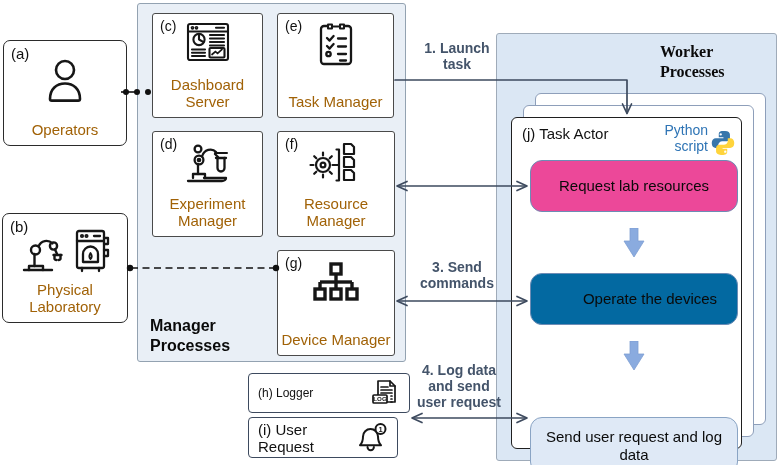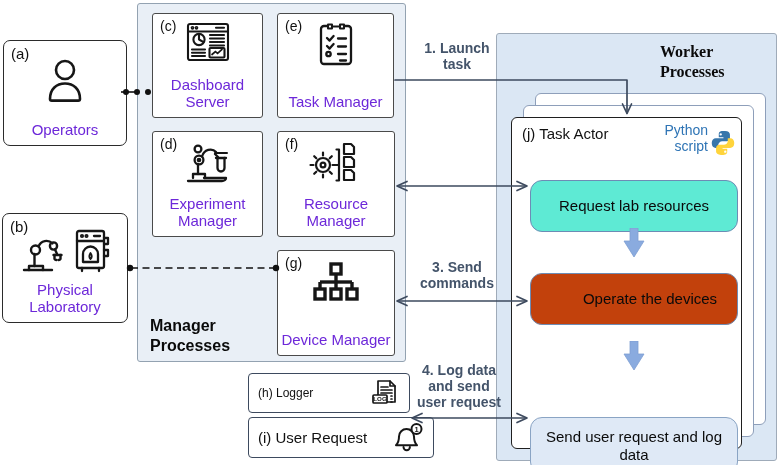--- a/index.html
+++ b/index.html
@@ -3,39 +3,39 @@
 <meta charset="utf-8">
 <style>
   html,body{margin:0;padding:0;background:#fff;}
   .canvas{position:relative;width:780px;height:465px;background:#fff;overflow:hidden;
           font-family:"Liberation Sans",sans-serif;color:#111;}
   .node{position:absolute;background:#fff;box-sizing:border-box;}
   .white-big{border:1.6px solid #2b2b2b;border-radius:7px;}
   .white-sq{border:1.5px solid #4a4a4a;border-radius:3px;}
   .white-slim{border:1.6px solid #3d4a5e;border-radius:4px;display:flex;align-items:center;padding:0 9px;}
   .node-id{position:absolute;top:4px;left:7px;font-size:14px;color:#111;}
-  .node-label{position:absolute;left:0;right:0;bottom:6px;text-align:center;font-size:15px;line-height:1.18;color:#6d28d9;}
+  .node-label{position:absolute;left:0;right:0;bottom:6px;text-align:center;font-size:15px;line-height:1.18;color:#a16207;}
   .icon-slot{position:absolute;left:0;right:0;display:flex;justify-content:center;align-items:center;}
   .container{position:absolute;box-sizing:border-box;}
   #manager-container{left:137px;top:3px;width:269px;height:359px;background:#e9eff6;border:1.5px solid #93a2b1;border-radius:3px;}
   #worker-container{left:496px;top:33px;width:281px;height:428px;background:#dbe7f4;border:1.5px solid #9fabb9;border-radius:3px;}
   .container-title{position:absolute;font-size:16px;font-weight:bold;line-height:1.25;color:#0a0a0a;}
   #manager-title{left:150px;top:316px;width:96px;}
   #worker-title{top:8px;right:10px;width:106px;text-align:left;font-family:Liberation Serif, serif;}
   .card{position:absolute;width:231px;height:332px;background:#fff;box-sizing:border-box;border-radius:6px;}
   .card.back{border:1.3px solid #8e9fba;}
   .card.front{border:1.8px solid #1f1f1f;z-index:5;}
   .actor-title{position:absolute;left:10px;top:7px;font-size:15px;color:#111;}
   .runtime{position:absolute;right:33px;top:4px;width:62px;text-align:right;font-size:14px;line-height:1.15;color:#2e74b5;}
   .pylogo{position:absolute;right:5px;top:12px;}
   .step{position:absolute;left:18px;width:208px;border-radius:12px;box-sizing:border-box;
         display:flex;align-items:center;justify-content:center;text-align:center;
         font-size:15px;line-height:1.15;color:#0a0a0a;padding:2px 14px;}
-  .step.dark{background:#5eead4;border:1.4px solid #6d8cb5;margin-top:20px;}
-  .step.mid{background:#c2410c;border:1.4px solid #6d8cb5;padding-left:46px;}
+  .step.dark{background:#ec4899;border:1.4px solid #6d8cb5;}
+  .step.mid{background:#0369a1;border:1.4px solid #6d8cb5;padding-left:46px;}
   .step.light{background:#dfe9f6;border:1.4px solid #8aa4c4;margin-top:33px;}
   .down-arrow{position:absolute;left:111px;}
   .flow-label{position:absolute;font-weight:bold;font-size:14px;line-height:1.14;text-align:center;color:#44546a;z-index:20;}
   #overlay{position:absolute;left:0;top:0;z-index:30;pointer-events:none;}
   svg{display:block;}
 </style>
 </head>
 <body>
 
 <div class="canvas">
@@ -181,21 +181,21 @@
       <svg width="30" height="30" viewBox="0 0 30 30" fill="none" stroke="#161616" stroke-width="1.7" stroke-linecap="round" stroke-linejoin="round">
         <path d="M8 3 h12 l5 5 v16 h-17 z" fill="#fff"></path>
         <path d="M20 3 v5 h5"></path>
         <path d="M11 9 h7 M11 12 h11 M11 15 h11 M21 18 h1 M21 21 h1 M21 24 h1"></path>
         <rect x="3" y="17" width="14" height="8" rx="1" fill="#fff"></rect>
         <text x="10" y="23.3" text-anchor="middle" font-size="6.2" font-family="Liberation Sans, sans-serif" font-weight="bold" fill="#161616" stroke="none">LOG</text>
       </svg>
     </span>
   </div>
 
-  <div class="node white-slim" style="left:248px;top:417px;width:186px;height:41px;">
+  <div class="node white-slim" style="left:248px;top:417px;width:150px;height:41px;">
     <span style="font-size:15px;">(i) User Request</span>
     <span style="margin-left:auto;">
       <svg width="32" height="32" viewBox="0 0 32 32" fill="none" stroke="#161616" stroke-width="2" stroke-linecap="round" stroke-linejoin="round">
         <path d="M14.5 7 a7.5 7.5 0 0 1 7.5 7.5 c0 5 1.8 7.5 3 8.7 H4 c1.2-1.2 3-3.7 3-8.7 A7.5 7.5 0 0 1 14.5 7 z"></path>
         <path d="M11.5 25 a3.2 3.2 0 0 0 6.4 0"></path>
         <circle cx="24.5" cy="7" r="5" fill="#fff"></circle>
         <text x="24.5" y="9.6" text-anchor="middle" font-size="7.5" font-family="Liberation Sans, sans-serif" font-weight="bold" fill="#161616" stroke="none">1</text>
       </svg>
     </span>
   </div>

